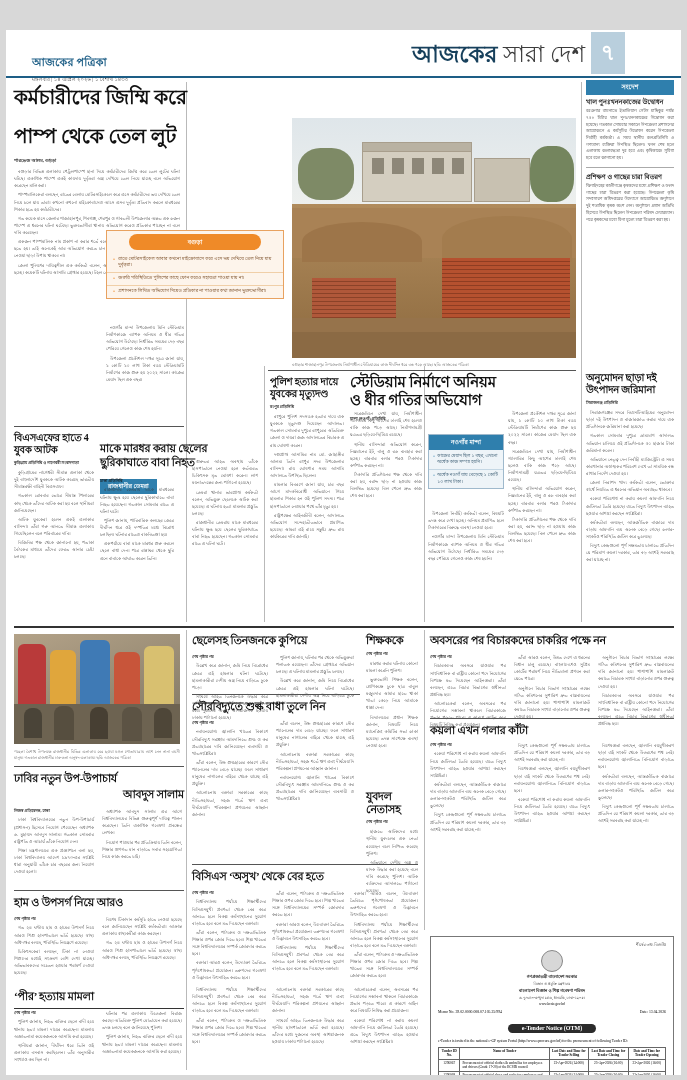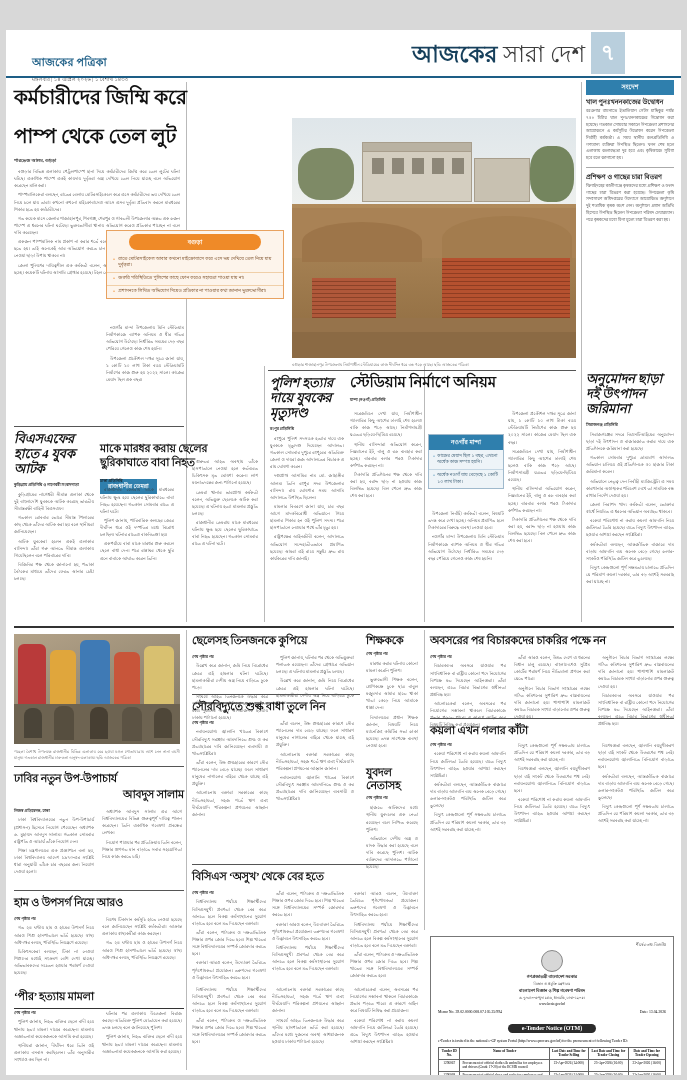--- a/index.html
+++ b/index.html
@@ -40,21 +40,21 @@
 
   
   .col-text { font-size:4.4px; line-height:1.62; color:#3a3a3a; text-align:justify; }
   .col-text p { margin:0 0 2px 0; text-indent:4px; }
   .byline { font-size:4.6px; font-weight:bold; color:#1d1d1d; margin-bottom:2px; }
 
   .hl { color:#111; font-weight:bold; line-height:1.15; letter-spacing:-.2px; }
   .hl-xl { font-size:20px; }
   .hl-lg { font-size:15px; }
   .hl-md { font-size:11px; }
-  .hl-sm { font-size:13px;font-style:italic; }
+  .hl-sm { font-size:10px; }
 
   
   .obox { border:1px solid #e8a260; background:#fdf4eb; }
   .obox-hd {
     background:#ef8a28; color:#fff; text-align:center;
     font-size:6px; font-weight:bold; padding:2.5px 0;
     border-radius:9px; margin:3px 22px;
   }
   .obox-li { display:flex; font-size:4.6px; color:#6a3a10; padding:2.5px 6px; line-height:1.5; }
   .obox-li + .obox-li { border-top:1px solid #f0cfa8; }
@@ -198,20 +198,21 @@
       <div class="col-text" style="margin-top:2px;">
         <p>রংপুরে পুলিশ সদস্যকে হত্যার দায়ে এক যুবককে মৃত্যুদণ্ড দিয়েছেন আদালত। গতকাল সোমবার দুপুরে রংপুরের অতিরিক্ত জেলা ও দায়রা জজ আদালতের বিচারক এ রায় ঘোষণা করেন।</p>
         <p>দণ্ডপ্রাপ্ত আসামির নাম মো. জাহাঙ্গীর আলম। তিনি রংপুর সদর উপজেলার বাসিন্দা। রায় ঘোষণার সময় আসামি আদালতে উপস্থিত ছিলেন।</p>
         <p>মামলার বিবরণে জানা যায়, চার বছর আগে মাদকবিরোধী অভিযানে গিয়ে হামলার শিকার হন ওই পুলিশ সদস্য। পরে হাসপাতালে নেওয়ার পথে তাঁর মৃত্যু হয়।</p>
         <p>রাষ্ট্রপক্ষের আইনজীবী বলেন, আদালতে অভিযোগ সন্দেহাতীতভাবে প্রমাণিত হয়েছে। আমরা এই রায়ে সন্তুষ্ট। দ্রুত রায় কার্যকরের দাবি জানাই।</p>
       </div>
     </div>
 
     <div style="position:absolute;left:344px;top:296px;width:226px;">
       <div class="hl hl-lg">স্টেডিয়াম নির্মাণে অনিয়ম</div>
+      <div class="hl hl-lg" style="margin-top:1px;">ও ধীর গতির অভিযোগ</div>
       <div class="byline" style="margin-top:6px;font-size:4px;">মান্দা (নওগাঁ) প্রতিনিধি</div>
     </div>
 
     <div class="bbox" style="position:absolute;left:422px;top:356px;width:76px;">
       <div class="bbox-hd">নওগাঁর মান্দা</div>
       <div class="bbox-li">
         <span class="bt">»</span>
         <span>কাজের মেয়াদ ছিল ১ বছর, এখনো অর্ধেক কাজ সম্পন্ন হয়নি।</span>
       </div>
       <div class="bbox-li">
@@ -344,21 +345,21 @@
       <p>নবায়নযোগ্য জ্বালানি খাতের বিকাশে সৌরবিদ্যুৎ সরঞ্জাম আমদানিতে শুল্ক ও কর প্রত্যাহারের দাবি জানিয়েছেন ব্যবসায়ী ও খাতসংশ্লিষ্টরা।</p>
       <p>তাঁরা বলেন, উচ্চ শুল্কহারের কারণে সৌর প্যানেলের দাম বেড়ে যাচ্ছে। ফলে সাধারণ মানুষের নাগালের বাইরে থেকে যাচ্ছে এই প্রযুক্তি।</p>
       <p>আলোচনায় বক্তারা সরকারের কাছে নীতিসহায়তা, সহজ শর্তে ঋণ এবং দীর্ঘমেয়াদি পরিকল্পনা প্রণয়নের আহ্বান জানান।</p>
     </div>
     <div class="col-text" style="position:absolute;left:270px;top:642px;width:78px;">
       <p>তাঁরা বলেন, উচ্চ শুল্কহারের কারণে সৌর প্যানেলের দাম বেড়ে যাচ্ছে। ফলে সাধারণ মানুষের নাগালের বাইরে থেকে যাচ্ছে এই প্রযুক্তি।</p>
       <p>আলোচনায় বক্তারা সরকারের কাছে নীতিসহায়তা, সহজ শর্তে ঋণ এবং দীর্ঘমেয়াদি পরিকল্পনা প্রণয়নের আহ্বান জানান।</p>
       <p>নবায়নযোগ্য জ্বালানি খাতের বিকাশে সৌরবিদ্যুৎ সরঞ্জাম আমদানিতে শুল্ক ও কর প্রত্যাহারের দাবি জানিয়েছেন ব্যবসায়ী ও খাতসংশ্লিষ্টরা।</p>
     </div>
 
-    <div style="position:absolute;left:360px;top:688px;width:52px;">
+    <div style="position:absolute;left:360px;top:712px;width:52px;">
       <div class="hl hl-md">যুবদল নেতাসহ</div>
       <div class="byline" style="margin-top:4px;font-size:4px;">শেষ পৃষ্ঠার পর</div>
       <div class="col-text">
         <p>হাজতে আটকদের মধ্যে স্থানীয় যুবদলের এক নেতা রয়েছেন বলে নিশ্চিত করেছে পুলিশ।</p>
         <p>অভিযানে দেশীয় অস্ত্র ও মাদক উদ্ধার করা হয়েছে বলে দাবি করেছে পুলিশ। আটক ব্যক্তিদের আদালতে পাঠানো হয়েছে।</p>
       </div>
     </div>
 
     <div class="rule-h" style="left:186px;top:786px;width:226px;"></div>
     <div style="position:absolute;left:186px;top:792px;width:226px;">

